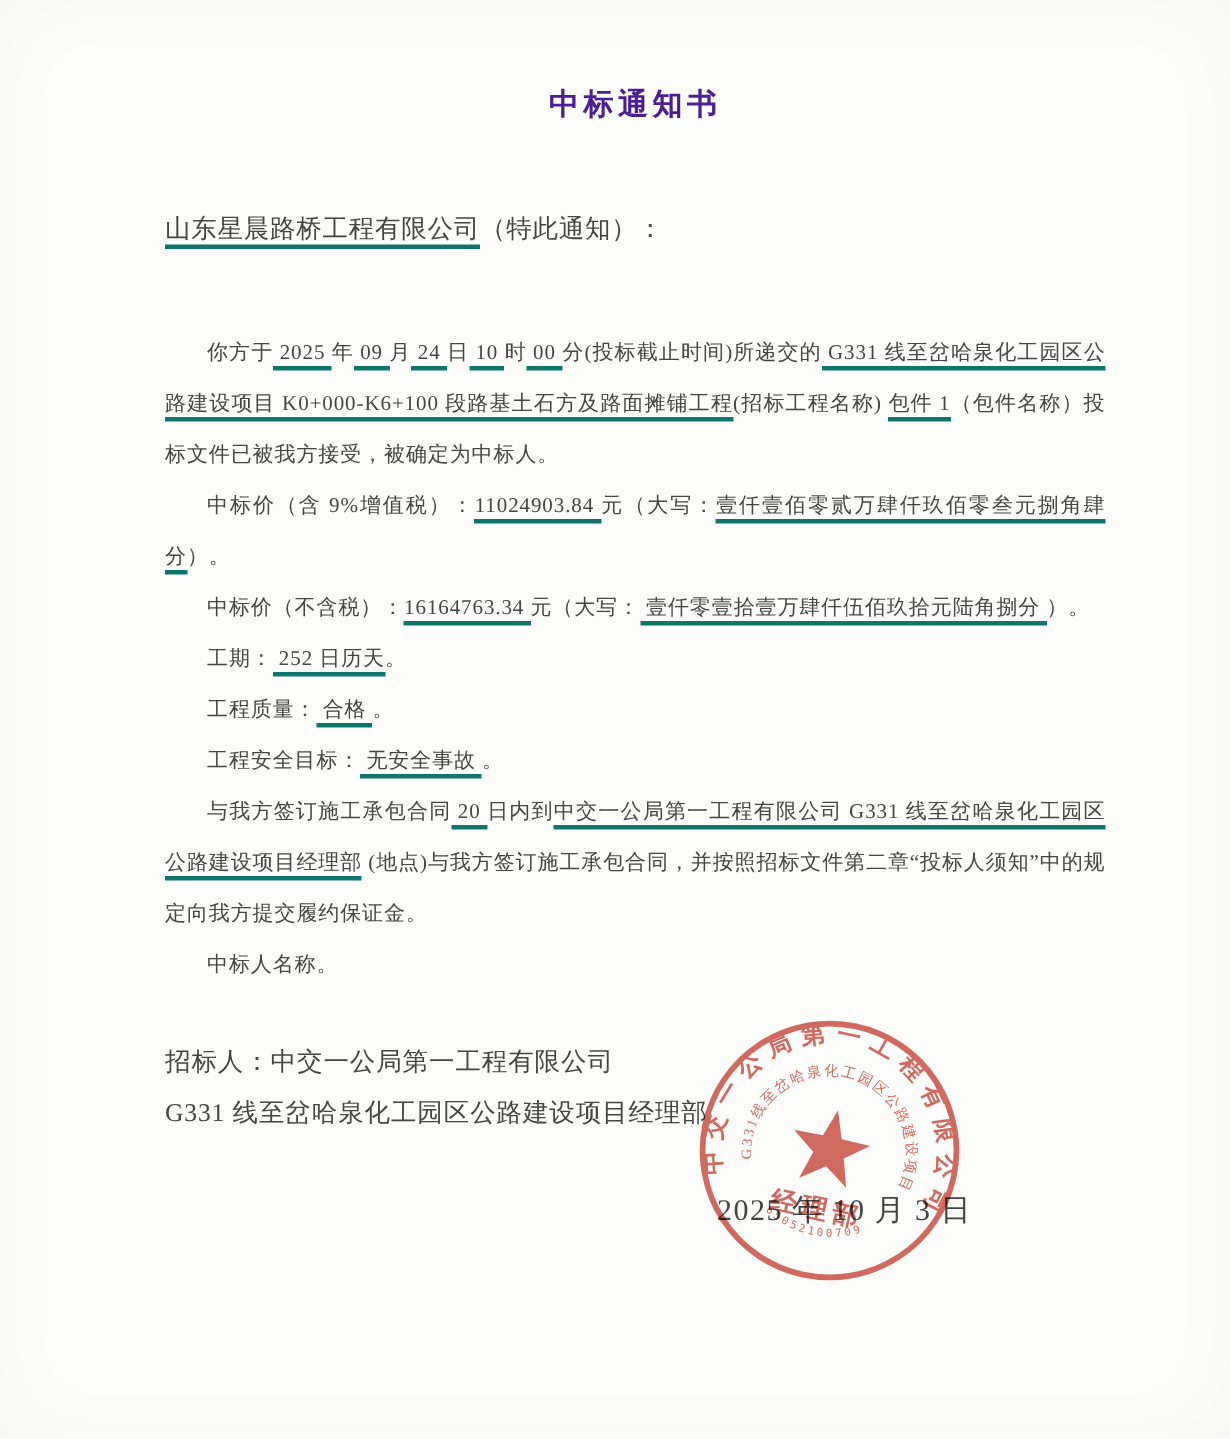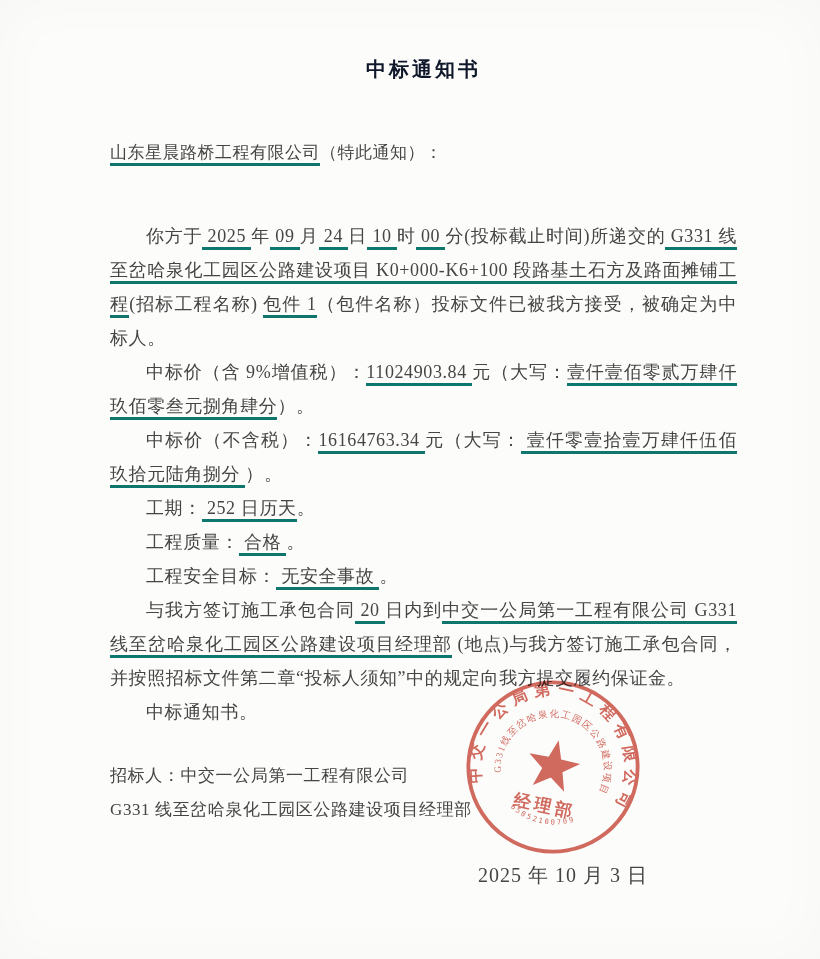--- a/index.html
+++ b/index.html
@@ -12,31 +12,31 @@
     overflow:hidden;
     box-shadow:inset 0 0 60px rgba(0,0,0,0.025);
   }
   .content{padding:56px 83px 0 110px;}
   .doc-title{
     margin:0 0 58px 0;
     text-align:center;
     font-size:20px;
     font-weight:bold;
     letter-spacing:3px;
-    color:#0f172a;
+    color:#4c1d95;
   }
   .addressee{
     font-size:17px;
     line-height:24px;
     margin:0 0 54px 0;
     letter-spacing:0.5px;
   }
   .para{
     margin:0;
-    font-size:18px;
+    font-size:14px;
     line-height:34px;
     letter-spacing:0.6px;
     text-align:justify;
   }
   .para.indent{text-indent:2em;}
   .u{
     border-bottom:3px solid #0f766e;
     padding-bottom:1px;
   }
   .signature{
@@ -75,21 +75,21 @@
     <div class="addressee"><span class="u">山东星晨路桥工程有限公司</span><span class="plain">（特此通知）：</span></div>
 
     <div>
         <p class="para indent"><span class="plain">你方于</span><span class="u"> 2025 </span><span class="plain">年</span><span class="u"> 09 </span><span class="plain">月</span><span class="u"> 24 </span><span class="plain">日</span><span class="u"> 10 </span><span class="plain">时</span><span class="u"> 00 </span><span class="plain">分(投标截止时间)所递交的</span><span class="u"> G331 线至岔哈泉化工园区公路建设项目 K0+000-K6+100 段路基土石方及路面摊铺工程</span><span class="plain">(招标工程名称) </span><span class="u">包件 1</span><span class="plain">（包件名称）投标文件已被我方接受，被确定为中标人。</span></p>
         <p class="para indent"><span class="plain">中标价（含 9%增值税）：</span><span class="u">11024903.84 </span><span class="plain">元（大写：</span><span class="u">壹仟壹佰零贰万肆仟玖佰零叁元捌角肆分</span><span class="plain">）。</span></p>
         <p class="para indent"><span class="plain">中标价（不含税）：</span><span class="u">16164763.34 </span><span class="plain">元（大写：</span><span class="u"> 壹仟零壹拾壹万肆仟伍佰玖拾元陆角捌分 </span><span class="plain">）。</span></p>
         <p class="para indent"><span class="plain">工期：</span><span class="u"> 252 日历天</span><span class="plain">。</span></p>
         <p class="para indent"><span class="plain">工程质量：</span><span class="u"> 合格 </span><span class="plain">。</span></p>
         <p class="para indent"><span class="plain">工程安全目标：</span><span class="u"> 无安全事故 </span><span class="plain">。</span></p>
         <p class="para indent"><span class="plain">与我方签订施工承包合同</span><span class="u"> 20 </span><span class="plain">日内到</span><span class="u">中交一公局第一工程有限公司 G331 线至岔哈泉化工园区公路建设项目经理部</span><span class="plain"> (地点)与我方签订施工承包合同，并按照招标文件第二章“投标人须知”中的规定向我方提交履约保证金。</span></p>
-        <p class="para indent"><span class="plain">中标通知书。</span></p>
+        <p class="para indent"><span class="plain">中标人名称。</span></p>
       </div>
 
     <div class="signature">
       <div>招标人：中交一公局第一工程有限公司</div>
       <div>G331 线至岔哈泉化工园区公路建设项目经理部</div>
     </div>
 
     <div class="date-line">2025 年 10 月 3 日</div>
   </div>
 

